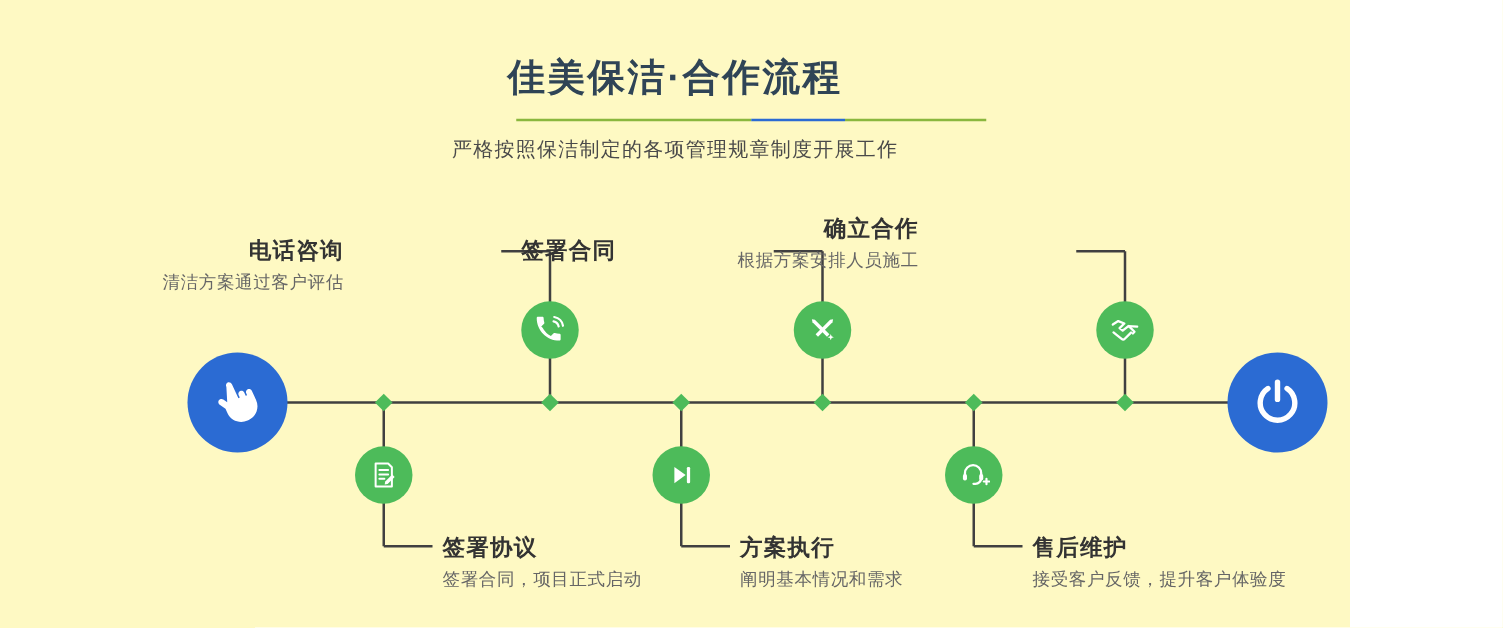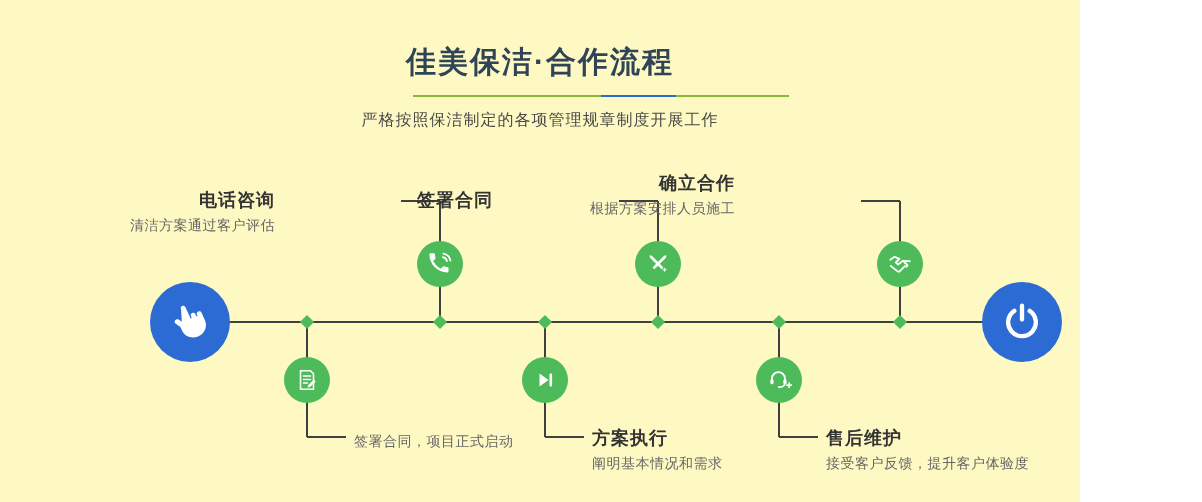--- a/index.html
+++ b/index.html
@@ -125,20 +125,21 @@
   <div class="g-circle" style="left:284px; top:357px">
     <svg viewBox="0 0 24 24" width="24" height="24">
       <g fill="none" stroke="#ffffff" stroke-width="1.6" stroke-linejoin="round">
         <path d="M5.5 2.8h10l3 3v15.4h-13z"></path>
         <path d="M8.5 8h7M8.5 11.5h7M8.5 15h4" stroke-linecap="round"></path>
       </g>
       <path fill="#ffffff" d="M13.2 17.2l5.6-5.6 1.9 1.9-5.6 5.6-2.4.5z"></path>
     </svg>
   </div>
   <div class="step-label bottom" style="left:354px; top:427px">
+    <div class="step-title">签署协议</div>
     <div class="step-desc">签署合同，项目正式启动</div>
   </div>
 
   <div class="vline" style="left:545px; top:322px; height:115px"></div>
   <div class="hline" style="left:545px; top:437px; width:39px"></div>
   <div class="diamond" style="left:545px; top:322px"></div>
   <div class="g-circle" style="left:522px; top:357px">
     <svg viewBox="0 0 24 24" width="24" height="24" fill="#ffffff">
       <path d="M6.5 5.5l9 6.5-9 6.5z"></path>
       <rect x="16.5" y="5.5" width="2.6" height="13" rx="1"></rect>

